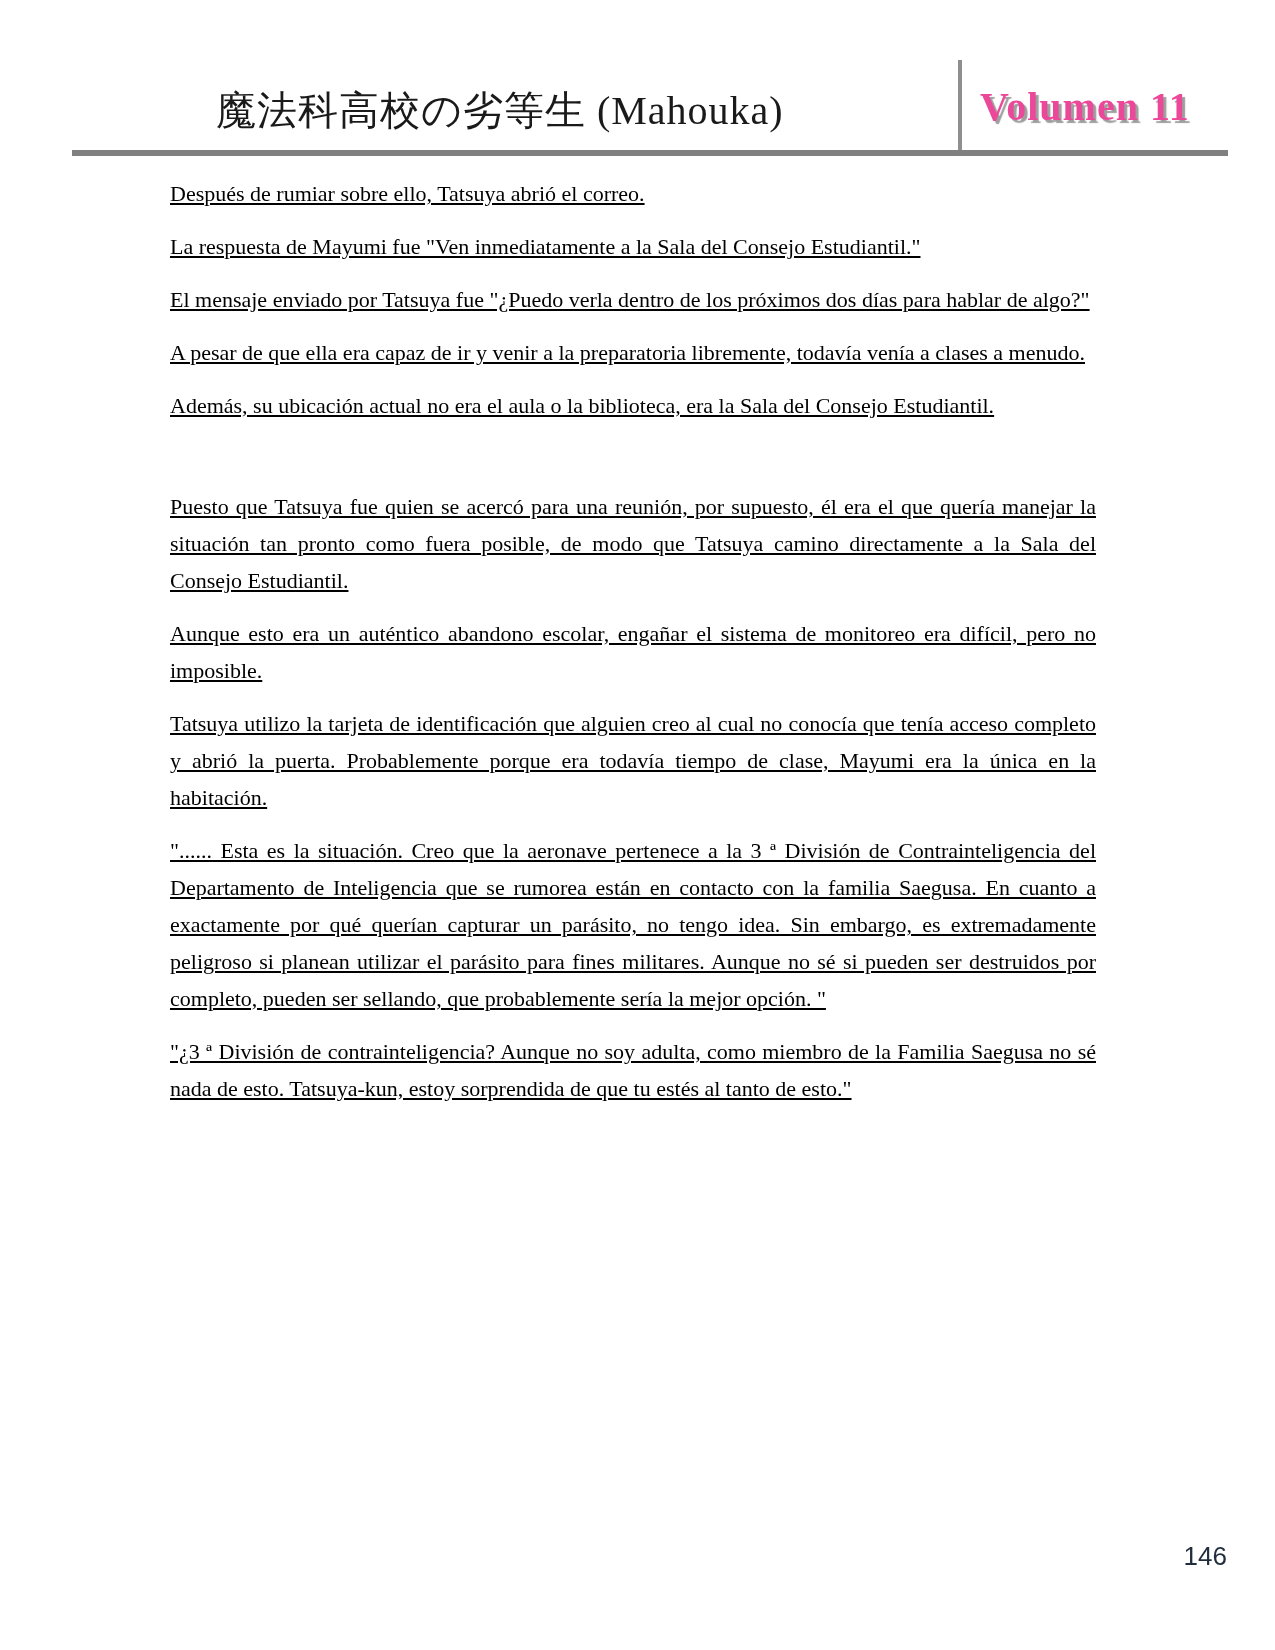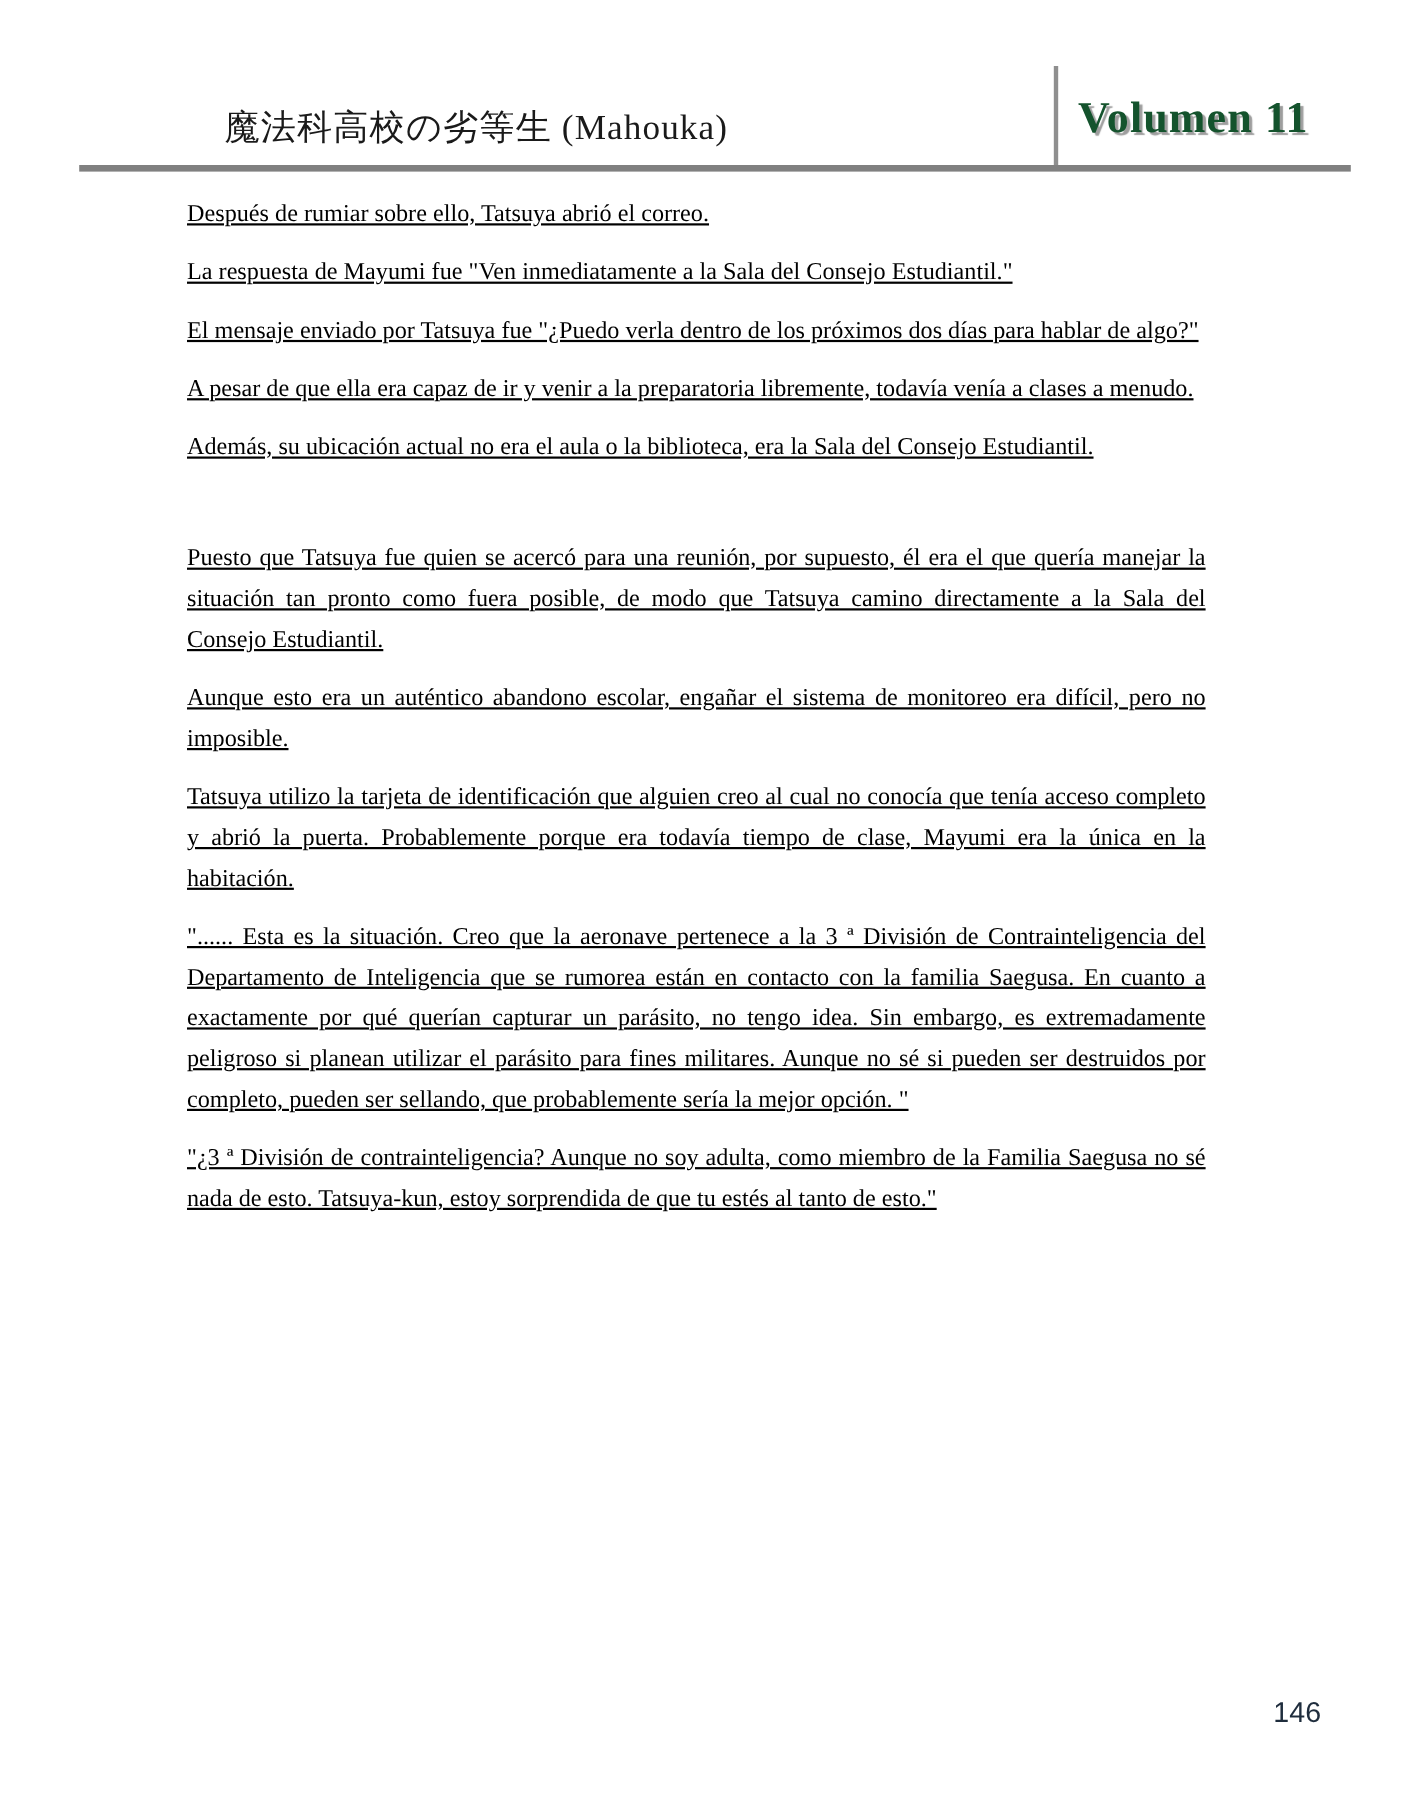--- a/index.html
+++ b/index.html
@@ -17,44 +17,44 @@
   
   .header { position: relative; height: 156px; }
   .header-rule {
     position: absolute;
     left: 72px; right: 47px; bottom: 0;
     height: 6px;
     background: #808080;
   }
   .title-jp {
     position: absolute;
-    left: 204px;
+    left: 216px;
     bottom: 18px;
     font-family: "Liberation Serif", "DejaVu Serif", serif;
-    font-size: 32px;
+    font-size: 40px;
     font-weight: 400;
     color: #1a1a1a;
     letter-spacing: 1px;
     white-space: nowrap;
   }
   .volume-cell {
     position: absolute;
     left: 958px;
     top: 60px;
     bottom: 4px;
     border-left: 4px solid #8f8f8f;
     padding-left: 18px;
     display: flex;
     align-items: center;
   }
   .volume-label {
     font-family: "Liberation Serif", serif;
     font-size: 40px;
     font-weight: 700;
-    color: #14532d;
+    color: #ec4899;
     text-shadow: 3px 3px 1px #9e9e9e;
     white-space: nowrap;
     letter-spacing: 1px;
   }
 
   
   .body-text {
     margin: 19px 179px 0 170px;
     text-decoration: underline;
   }
@@ -64,21 +64,21 @@
     line-height: 37px;
     text-align: justify;
     margin-bottom: 16px;
     color: #000000;
   }
   .scene-break { height: 48px; }
 
   
   .page-number {
     position: absolute;
-    right: 74px;
+    right: 48px;
     top: 1541px;
     font-family: "Liberation Sans", sans-serif;
     font-size: 26px;
     color: #1f2d3d;
   }
 </style>
 </head>
 <body>
 
 <div class="page">

